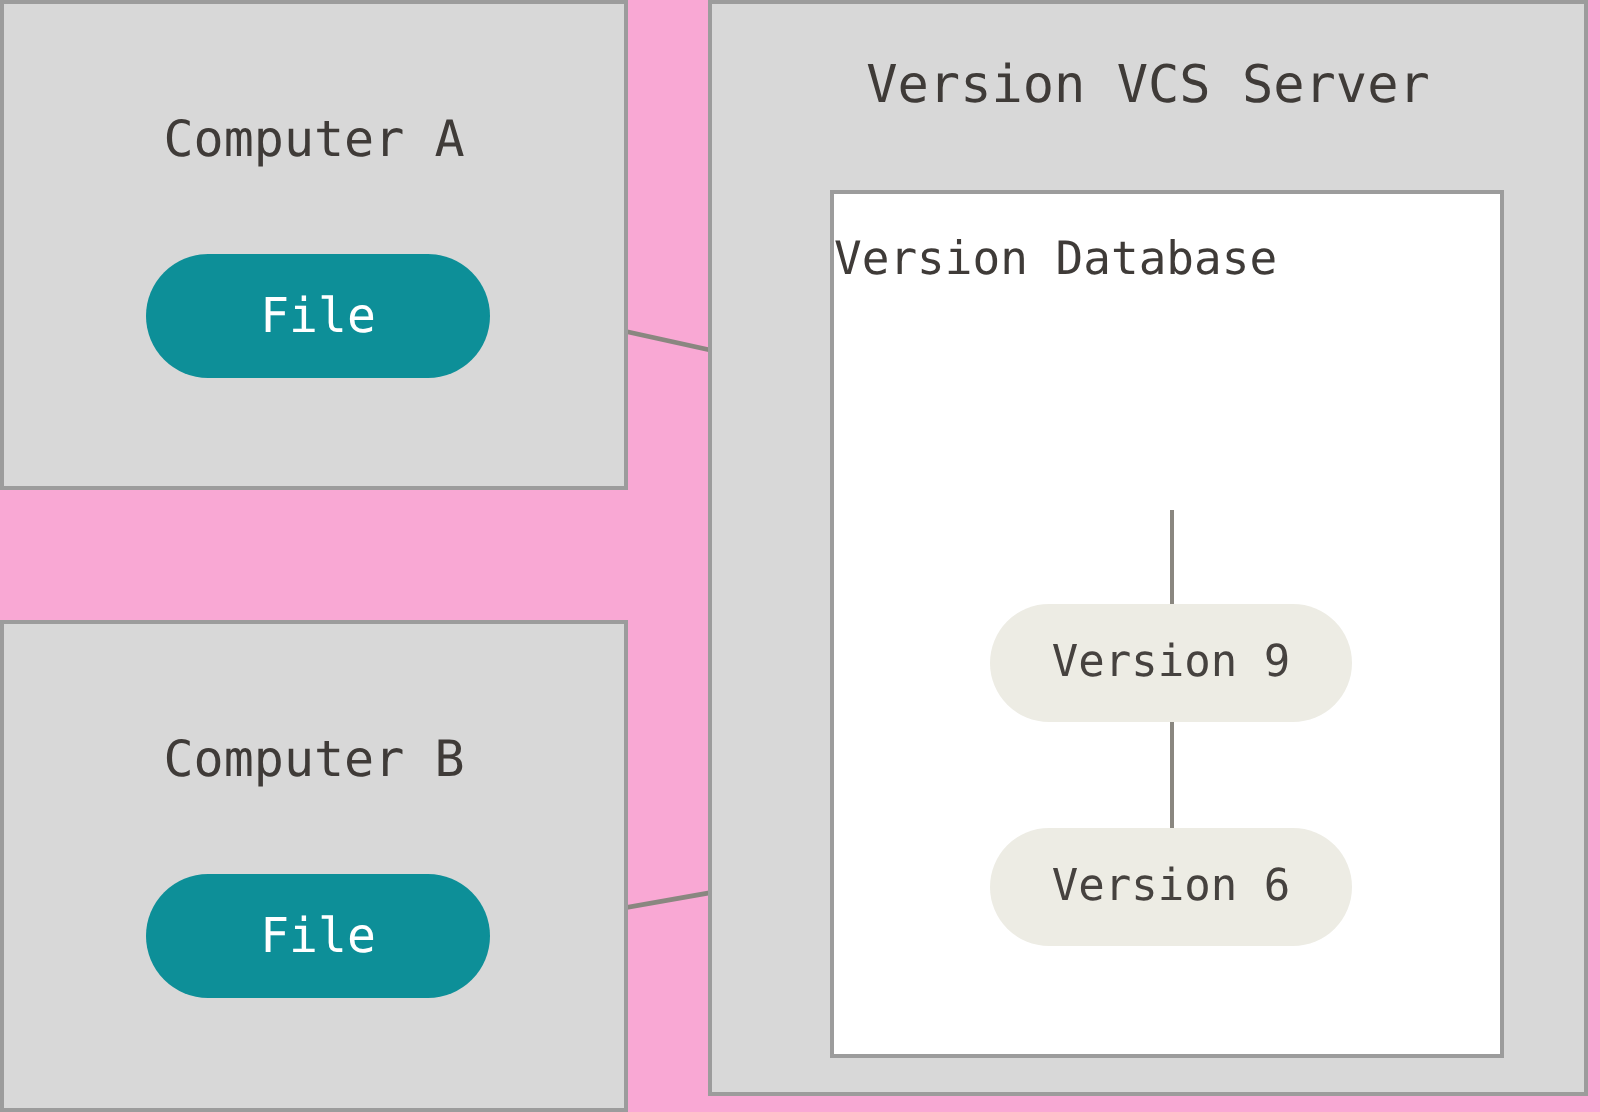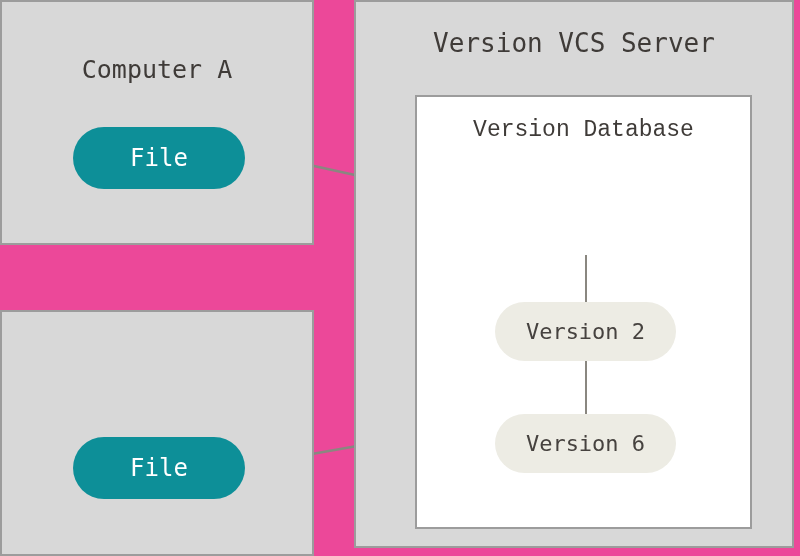--- a/index.html
+++ b/index.html
@@ -4,21 +4,21 @@
 <style>
   html, body {
     margin: 0;
     padding: 0;
     background: #000000;
   }
   #canvas {
     position: relative;
     width: 800px;
     height: 556px;
-    background: #ec4899;
+    background: #f9a8d4;
     overflow: hidden;
     font-family: "DejaVu Sans Mono", "Liberation Mono", monospace;
   }
   .panel {
     position: absolute;
     background: #d8d8d8;
     border: 2px solid #9c9c9c;
     box-sizing: border-box;
   }
   #panel-computer-a {
@@ -78,25 +78,23 @@
     height: 434px;
     background: #ffffff;
     border: 2px solid #9c9c9c;
     box-sizing: border-box;
   }
   #version-database-title {
     position: absolute;
     left: 0;
     right: 0;
     top: 20px;
-    text-align: center;
     color: #3f3b38;
     font-size: 23px;
     white-space: nowrap;
-    font-family: Liberation Mono, monospace;
   }
   .version-pill {
     position: absolute;
     left: 78px;
     width: 181px;
     height: 59px;
     background: #edece4;
     border-radius: 30px;
     display: flex;
     align-items: center;
@@ -140,33 +138,34 @@
     <line x1="414" y1="188" x2="255" y2="153" stroke="#8a8780" stroke-width="2.4" marker-end="url(#arrowhead)"></line>
     <line x1="414" y1="436" x2="255" y2="464" stroke="#8a8780" stroke-width="2.4" marker-end="url(#arrowhead)"></line>
   </svg>
 
   <div class="panel" id="panel-computer-a">
     <div class="panel-title" id="title-computer-a">Computer A</div>
     <div class="file-pill" id="file-pill-a">File</div>
   </div>
 
   <div class="panel" id="panel-computer-b">
+    <div class="panel-title" id="title-computer-b">Computer B</div>
     <div class="file-pill" id="file-pill-b">File</div>
   </div>
 
   <div class="panel" id="panel-central-server">
     <div class="panel-title" id="title-central-server">Version VCS Server</div>
 
     <div id="version-database-box">
       <div id="version-database-title">Version Database</div>
 
 
       <div class="connector" id="connector-3-2"></div>
 
-      <div class="version-pill" id="version-pill-2">Version 2</div>
+      <div class="version-pill" id="version-pill-2">Version 9</div>
 
       <div class="connector" id="connector-2-1"></div>
 
       <div class="version-pill" id="version-pill-1">Version 6</div>
     </div>
   </div>
 
 </div>
 
 </body></html>

